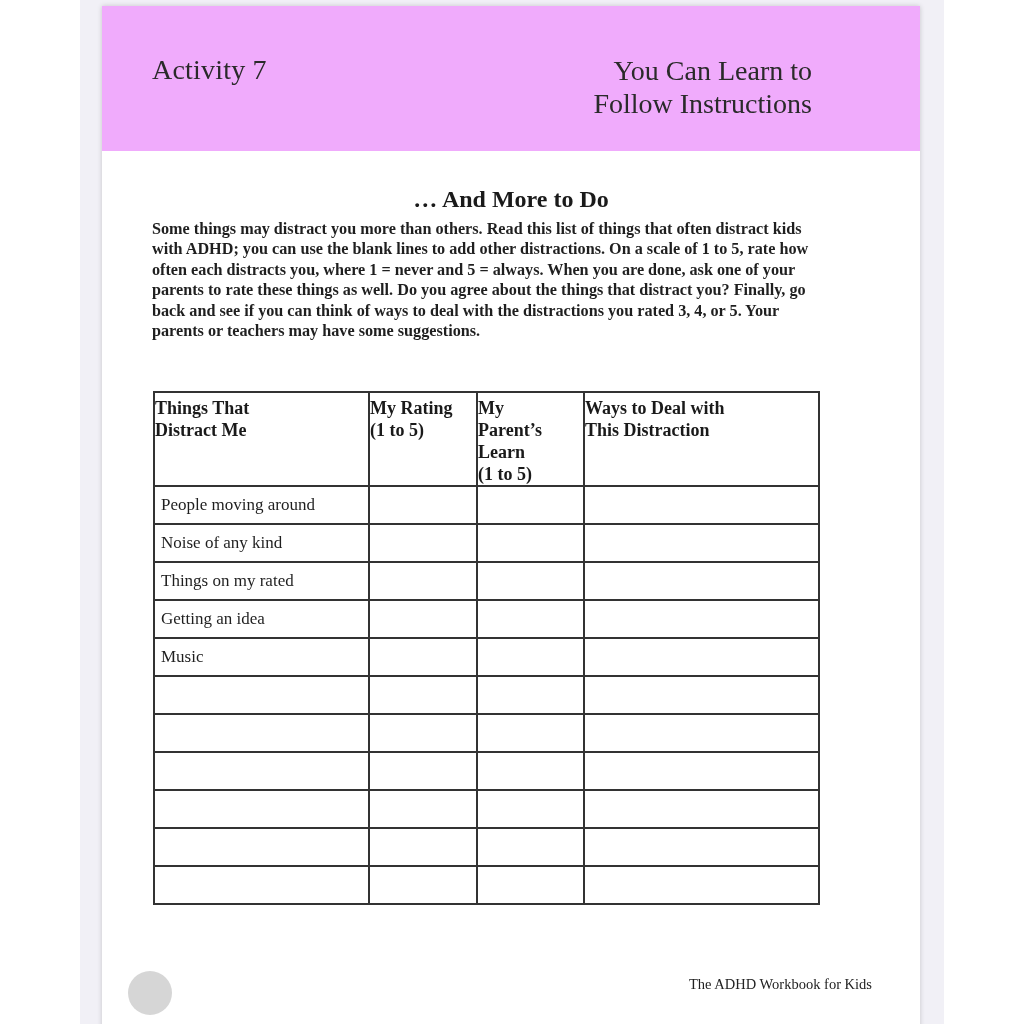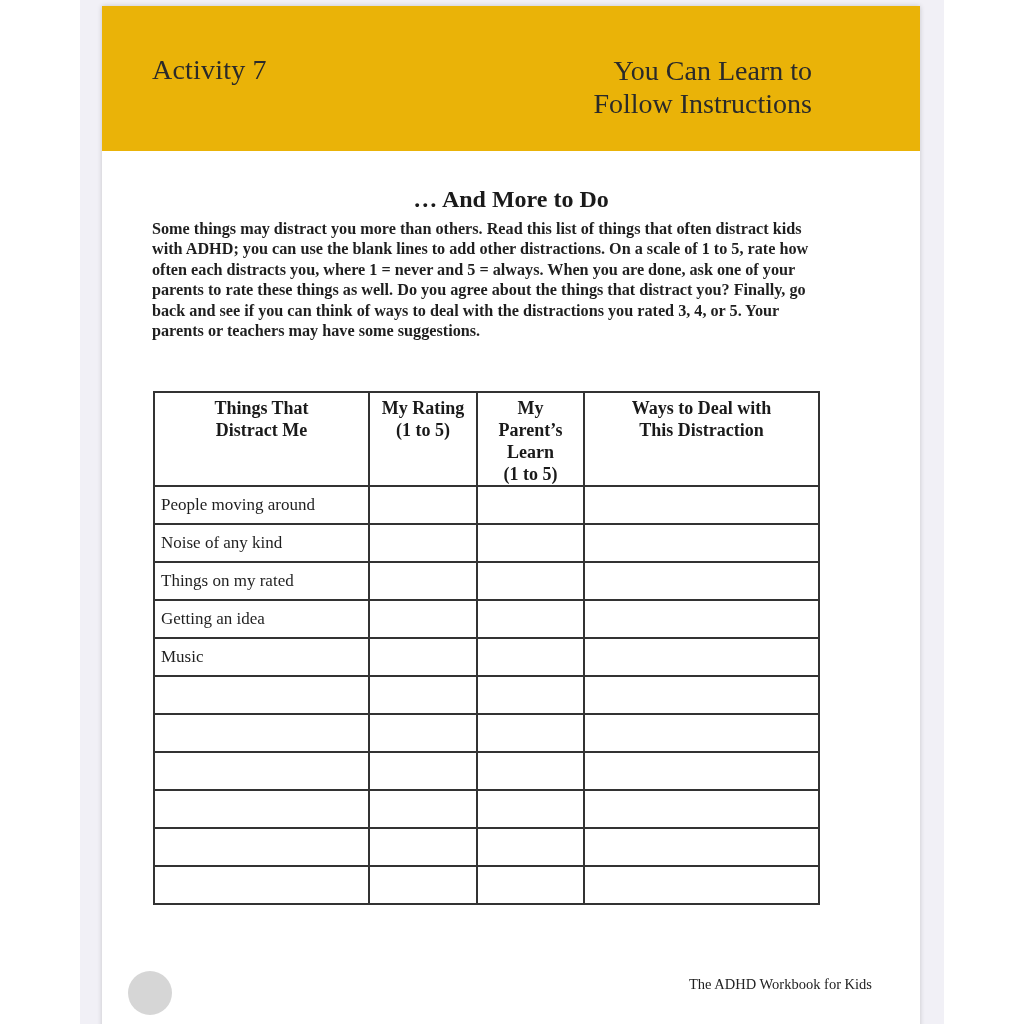--- a/index.html
+++ b/index.html
@@ -10,21 +10,21 @@
     position: absolute; left: 80px; top: 0; width: 864px; height: 1024px;
     background: #f1f0f6;
   }
   .page {
     position: absolute; left: 102px; top: 6px; width: 818px; height: 1030px;
     background: #ffffff;
     box-shadow: 0 0 5px rgba(0,0,0,0.18);
   }
   .page-header {
     position: absolute; left: 0; top: 0; width: 818px; height: 145px;
-    background: #eab308;
+    background: #f0abfc;
   }
   .activity-label {
     position: absolute; left: 50px; top: 48px;
     font-size: 28px; font-weight: normal; letter-spacing: 0.2px; color: #2a2a2a;
   }
   .activity-title {
     position: absolute; right: 108px; top: 48px; width: 360px;
     text-align: right; font-size: 28px; line-height: 33px; color: #2a2a2a;
   }
   .section-heading {
@@ -37,21 +37,21 @@
   }
   table.worksheet {
     position: absolute; left: 51px; top: 385px; width: 665px;
     border-collapse: collapse; table-layout: fixed;
   }
   table.worksheet th, table.worksheet td {
     border: 2px solid #333333;
   }
   table.worksheet th {
     height: 94px; vertical-align: top; padding-top: 4px;
-    font-size: 18px; font-weight: bold; line-height: 22px; text-align: center; color: #1a1a1a;
+    font-size: 18px; font-weight: bold; line-height: 22px; text-align: left; color: #1a1a1a;
   }
   table.worksheet td {
     height: 38px; padding-left: 6px; font-size: 17px; color: #1f1f1f; vertical-align: middle;
   }
   .footer-title {
     position: absolute; left: 0; width: 770px; top: 970px;
     text-align: right; font-size: 14.5px; color: #222;
   }
   .page-number-badge {
     position: absolute; left: 26px; top: 965px; width: 44px; height: 44px;

